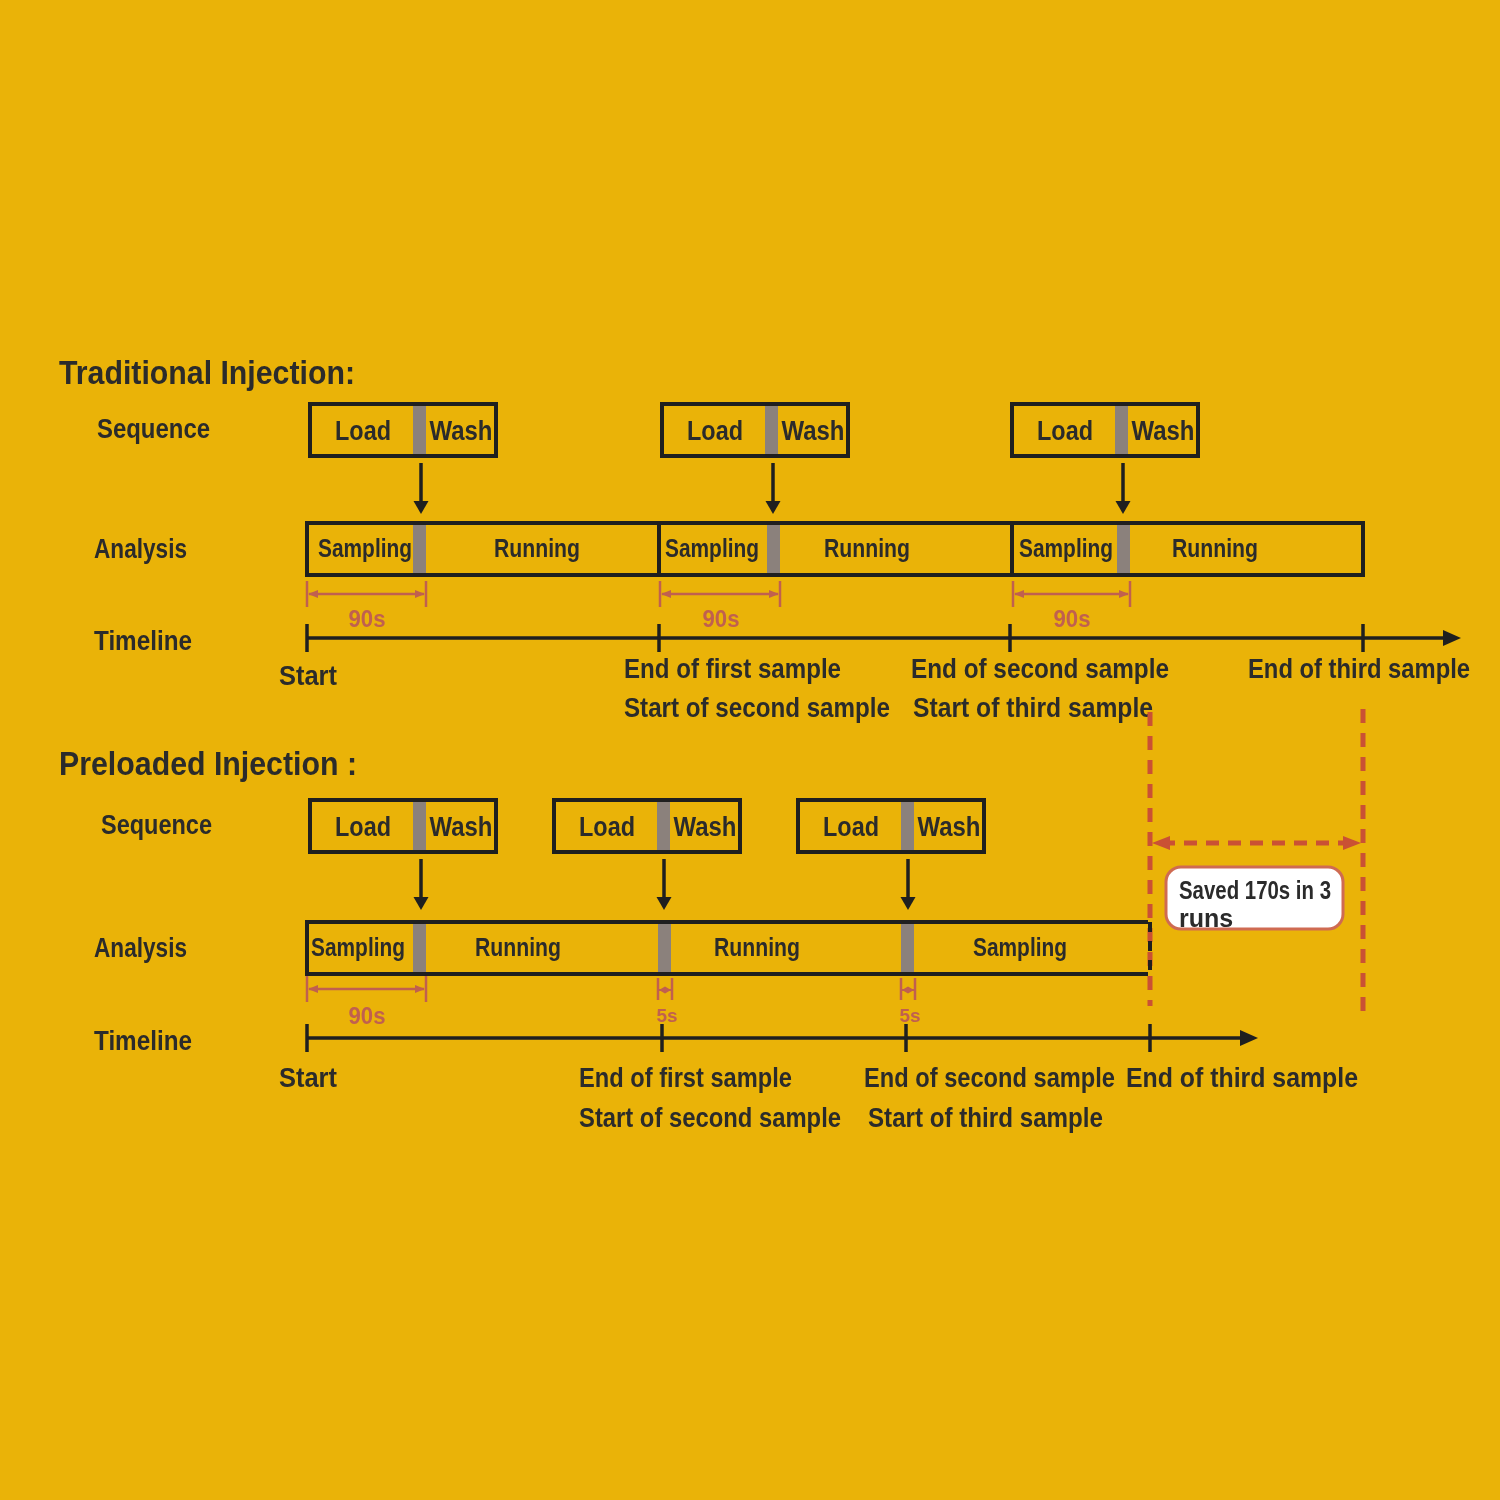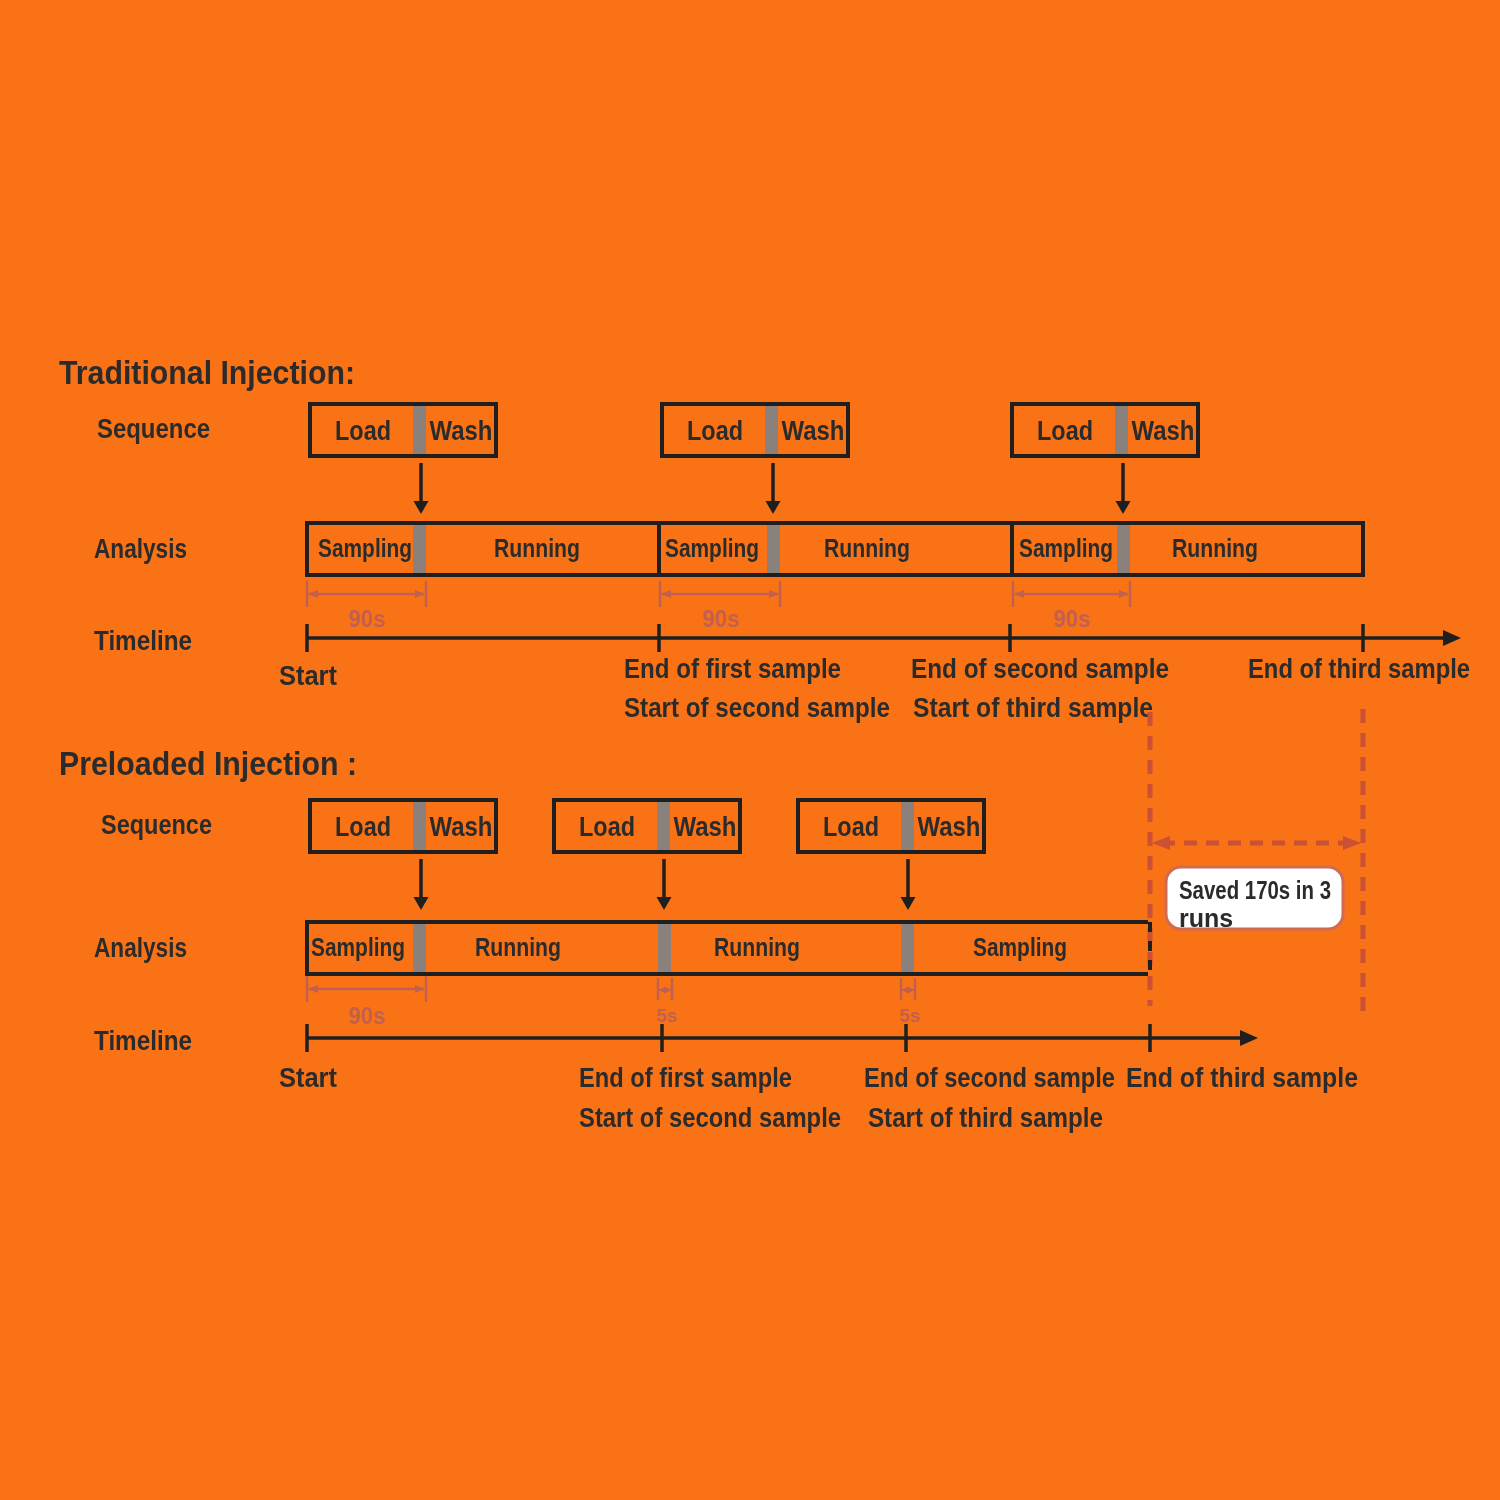--- a/index.html
+++ b/index.html
@@ -1,16 +1,16 @@
 <!DOCTYPE html>
 <html><head>
 <meta charset="utf-8">
 <style>
 html,body{margin:0;padding:0;background:#ffffff;}
-#c{position:relative;width:1500px;height:1500px;background:#f97316;overflow:hidden;}
+#c{position:relative;width:1500px;height:1500px;background:#eab308;overflow:hidden;}
 text{font-family:"Liberation Sans",sans-serif;font-weight:bold;fill:#2b2b2b;}
 .red{fill:#c0604f;}
 </style>
 </head>
 <body>
 <div id="c">
 <svg width="1500" height="1500" viewBox="0 0 1500 1500">
 <defs>
 <g id="seqbox">
   <rect x="2" y="2" width="186" height="52" fill="none" stroke="#1f1f1f" stroke-width="4"></rect>

